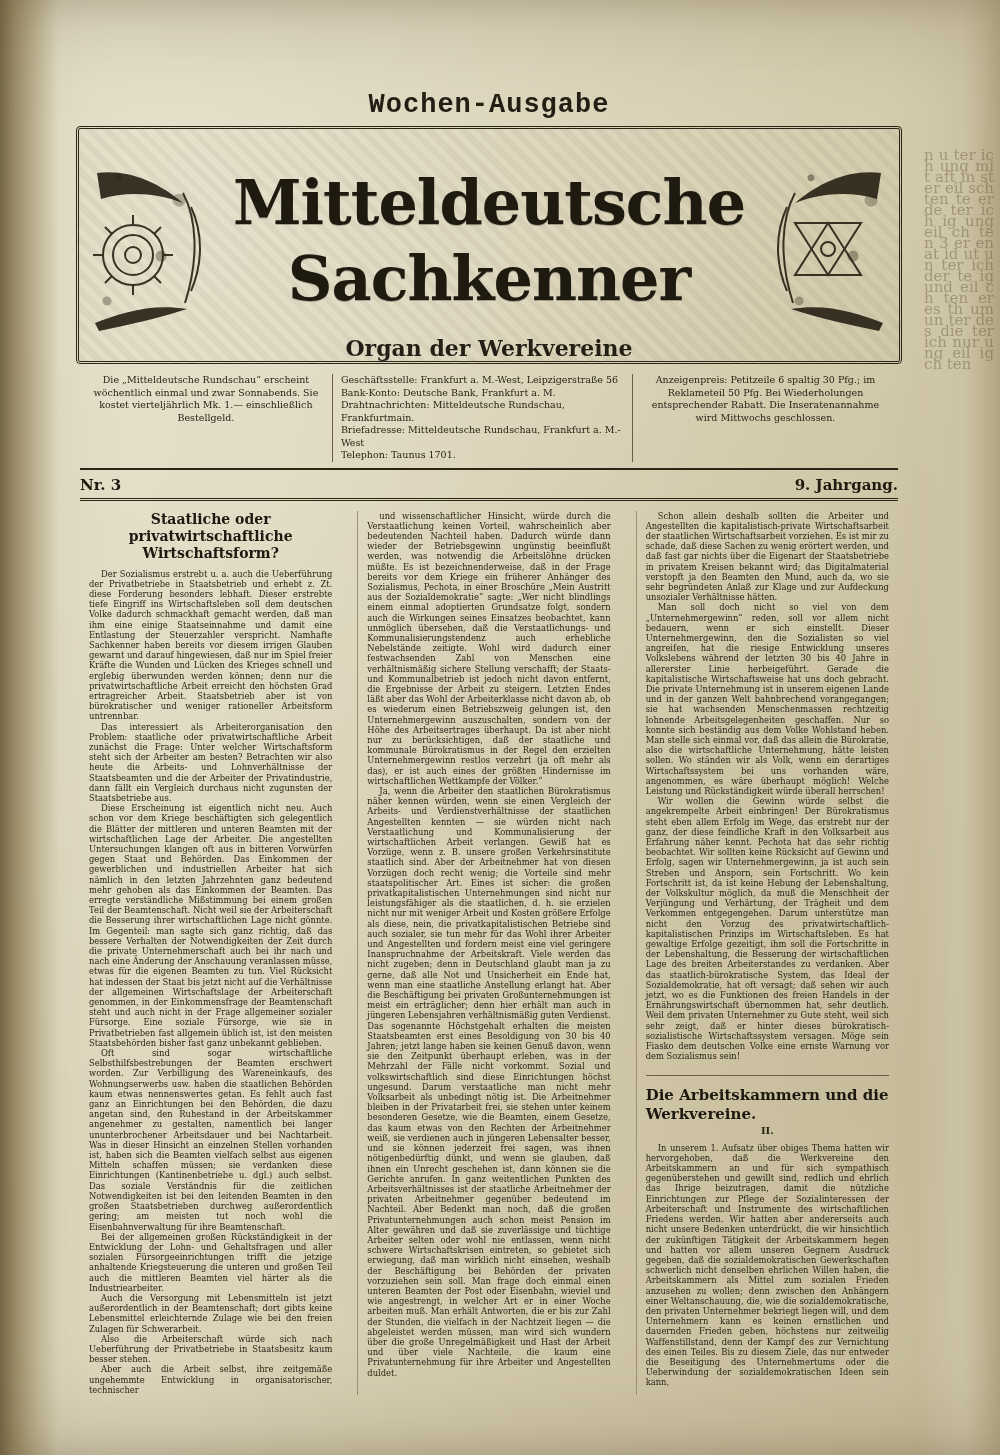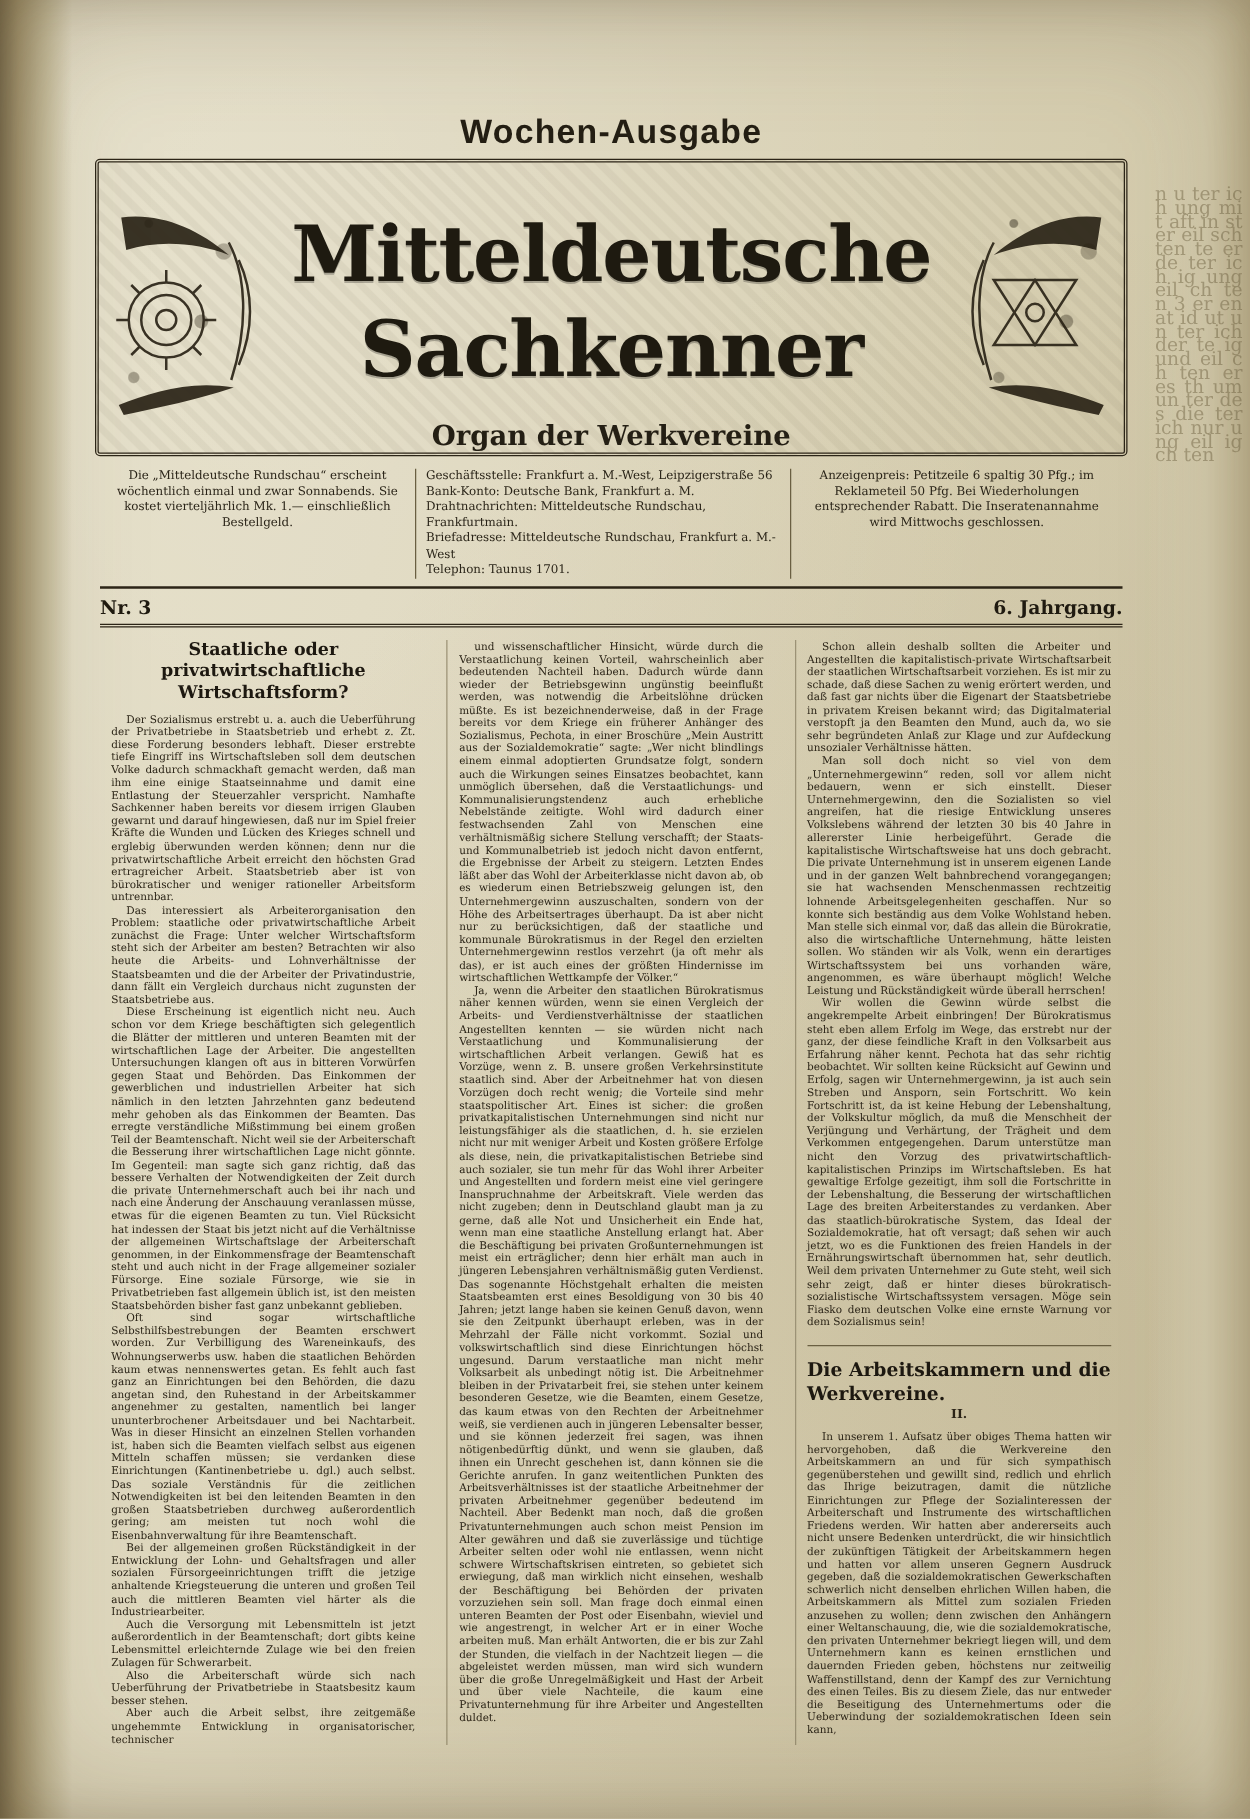--- a/index.html
+++ b/index.html
@@ -41,21 +41,21 @@
     text-align:justify;word-break:break-all;
     filter:blur(.2px);
   }
   .sheet{
     position:absolute;left:58px;top:18px;width:862px;height:1410px;
   }
 
   
   .wochen{
     text-align:center;
-    font-family:Liberation Sans, sans-serif;
+    font-family:Liberation Mono, monospace;
     font-weight:bold;
     font-size:27px;
     letter-spacing:1px;
     color:#241f14;
     margin-top:72px;
   }
   .frame{
     position:relative;
     margin:6px 18px 0 18px;
     height:232px;
@@ -198,21 +198,21 @@
         <div>Briefadresse: Mitteldeutsche Rundschau, Frankfurt a. M.-West</div>
         <div>Telephon: Taunus 1701.</div>
       </div>
       <div class="imp-col imp-r">Anzeigenpreis: Petitzeile 6 spaltig 30 Pfg.; im Reklameteil 50 Pfg. Bei Wiederholungen entsprechender Rabatt. Die Inseratenannahme wird Mittwochs geschlossen.</div>
     </div>
 
     <div class="rule"></div>
 
     <div class="issueline">
       <div class="issue-no">Nr. 3</div>
-      <div class="issue-year">6. Jahrgang.</div>
+      <div class="issue-year">9. Jahrgang.</div>
     </div>
 
     <div class="rule2"></div>
 
     <div class="cols">
 
       <div class="col blackletter">
         <div class="head">Staatliche oder privatwirtschaftliche Wirtschaftsform?</div>
         <p>Der Sozialismus erstrebt u. a. auch die Ueberführung der Privatbetriebe in Staatsbetrieb und erhebt z. Zt. diese Forderung besonders lebhaft. Dieser erstrebte tiefe Eingriff ins Wirtschaftsleben soll dem deutschen Volke dadurch schmackhaft gemacht werden, daß man ihm eine einige Staatseinnahme und damit eine Entlastung der Steuerzahler verspricht. Namhafte Sachkenner haben bereits vor diesem irrigen Glauben gewarnt und darauf hingewiesen, daß nur im Spiel freier Kräfte die Wunden und Lücken des Krieges schnell und erglebig überwunden werden können; denn nur die privatwirtschaftliche Arbeit erreicht den höchsten Grad ertragreicher Arbeit. Staatsbetrieb aber ist von bürokratischer und weniger rationeller Arbeitsform untrennbar.</p>
         <p>Das interessiert als Arbeiterorganisation den Problem: staatliche oder privatwirtschaftliche Arbeit zunächst die Frage: Unter welcher Wirtschaftsform steht sich der Arbeiter am besten? Betrachten wir also heute die Arbeits- und Lohnverhältnisse der Staatsbeamten und die der Arbeiter der Privatindustrie, dann fällt ein Vergleich durchaus nicht zugunsten der Staatsbetriebe aus.</p>

